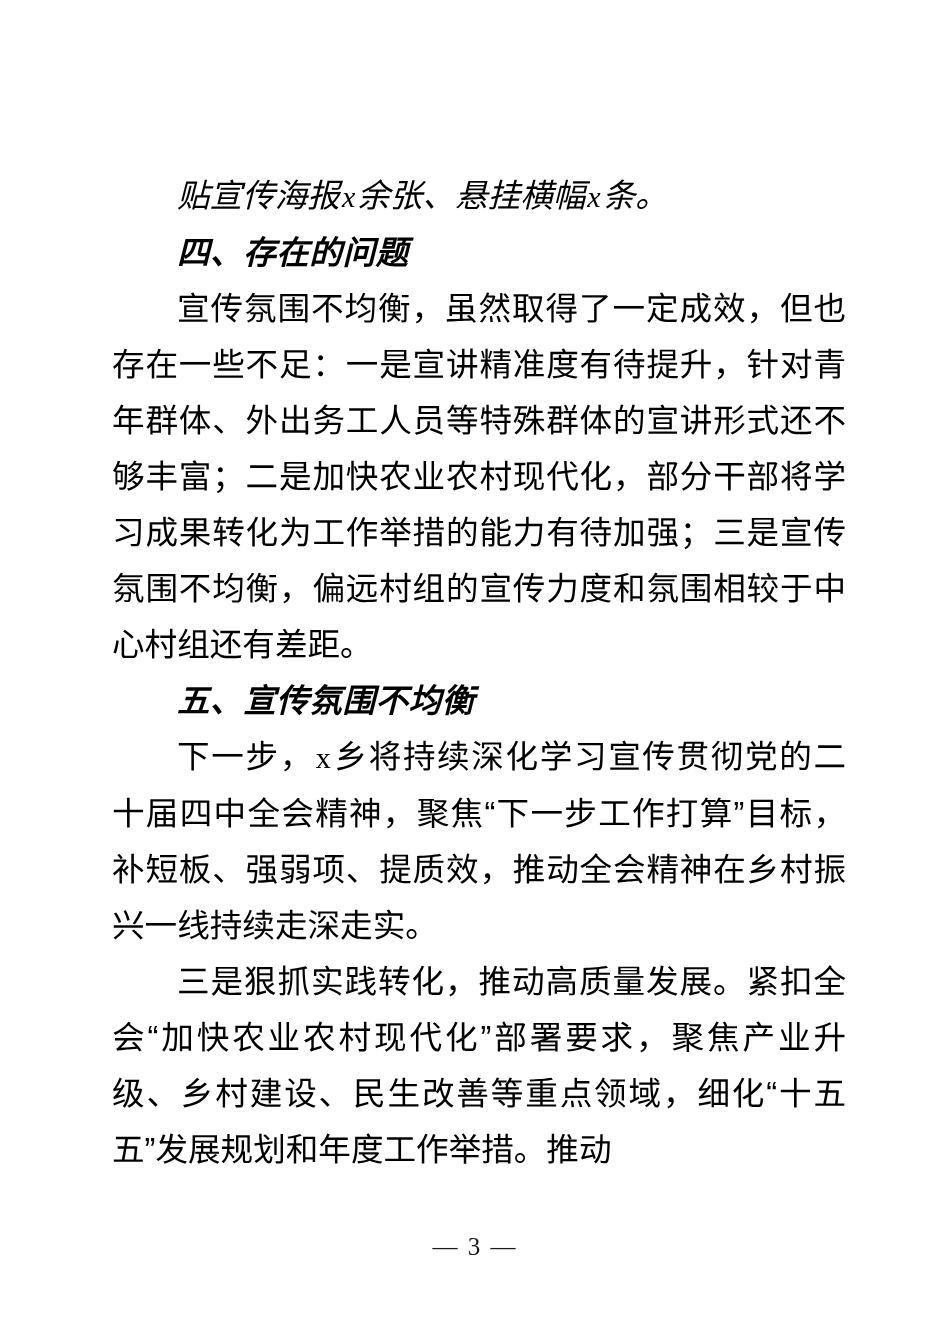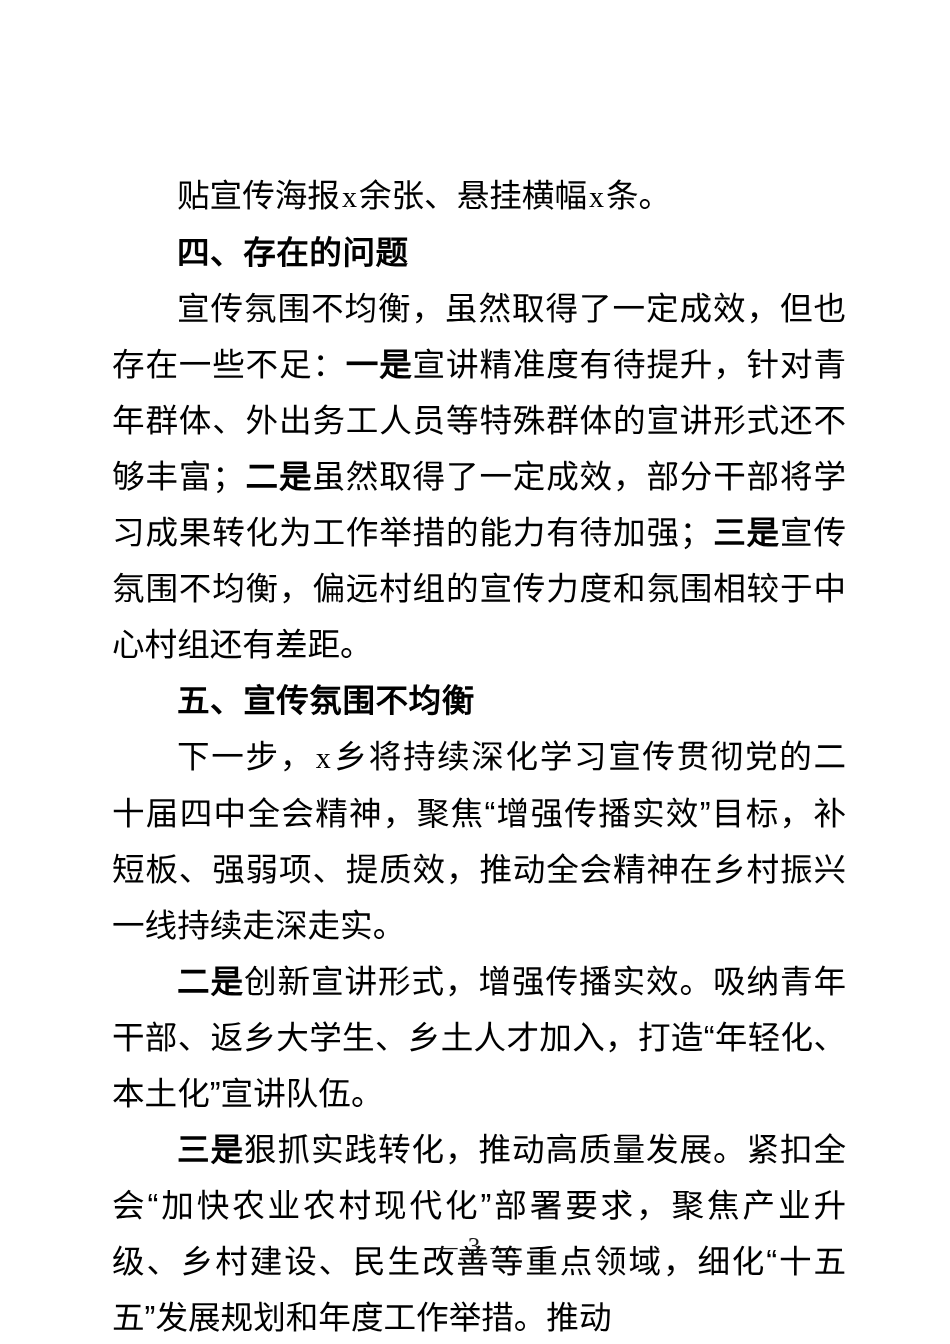--- a/index.html
+++ b/index.html
@@ -45,41 +45,43 @@
     text-align: justify;
     text-justify: inter-ideograph;
     margin: 0;
     word-break: break-all;
     white-space: normal;
   }
 
   
   .cont {
     text-indent: 0;
+    font-style: italic;
   }
 
   .para {
     text-indent: 65px;
   }
 
   .heading {
     font-weight: bold;
     text-indent: 65px;
     letter-spacing: 0.5px;
+    font-style: italic;
   }
 
   
   .block + .block {
     margin-top: 0;
   }
 
   
   b,
   .b {
-    font-weight: bold;
+    font-weight: normal;
   }
 
   
   .lat {
     font-family: "Liberation Serif", "DejaVu Serif", serif;
     font-size: 30px;
     padding: 0 2px;
   }
 
   
@@ -100,28 +102,27 @@
 <body>
 
 <div class="page">
 
   <div class="text-column">
 
     <p class="para cont block"><span>贴宣传海报</span><span class="lat">x</span><span>余张、悬挂横幅</span><span class="lat">x</span><span>条。</span></p>
 
     <p class="heading block">四、存在的问题</p>
 
-    <p class="para block"><span>宣传氛围不均衡，虽然取得了一定成效，但也存在一些不足：</span><b>一是</b><span>宣讲精准度有待提升，针对青年群体、外出务工人员等特殊群体的宣讲形式还不够丰富；</span><b>二是</b><span>虽然取得了一定成效，部分干部将学习成果转化为工作举措的能力有待加强；</span><b>三是</b><span>宣传氛围不均衡，偏远村组的宣传力度和氛围相较于中心村组还有差距。</span></p>
+    <p class="para block"><span>宣传氛围不均衡，虽然取得了一定成效，但也存在一些不足：</span><b>一是</b><span>宣讲精准度有待提升，针对青年群体、外出务工人员等特殊群体的宣讲形式还不够丰富；</span><b>二是</b><span>加快农业农村现代化，部分干部将学习成果转化为工作举措的能力有待加强；</span><b>三是</b><span>宣传氛围不均衡，偏远村组的宣传力度和氛围相较于中心村组还有差距。</span></p>
 
     <p class="heading block">五、宣传氛围不均衡</p>
 
-    <p class="para block"><span>下一步，</span><span class="lat">x</span><span>乡将持续深化学习宣传贯彻党的二十届四中全会精神，聚焦“增强传播实效”目标，补短板、强弱项、提质效，推动全会精神在乡村振兴一线持续走深走实。</span></p>
+    <p class="para block"><span>下一步，</span><span class="lat">x</span><span>乡将持续深化学习宣传贯彻党的二十届四中全会精神，聚焦“下一步工作打算”目标，补短板、强弱项、提质效，推动全会精神在乡村振兴一线持续走深走实。</span></p>
 
 
-    <p class="para block"><b>二是</b><span>创新宣讲形式，增强传播实效。吸纳青年干部、返乡大学生、乡土人才加入，打造“年轻化、本土化”宣讲队伍。</span></p>
 
     <p class="para block"><b>三是</b><span>狠抓实践转化，推动高质量发展。紧扣全会“加快农业农村现代化”部署要求，聚焦产业升级、乡村建设、民生改善等重点领域，细化“十五五”发展规划和年度工作举措。推动</span></p>
 
   </div>
 
   <div class="footer">— 3 —</div>
 
 </div>
 
 </body></html>

